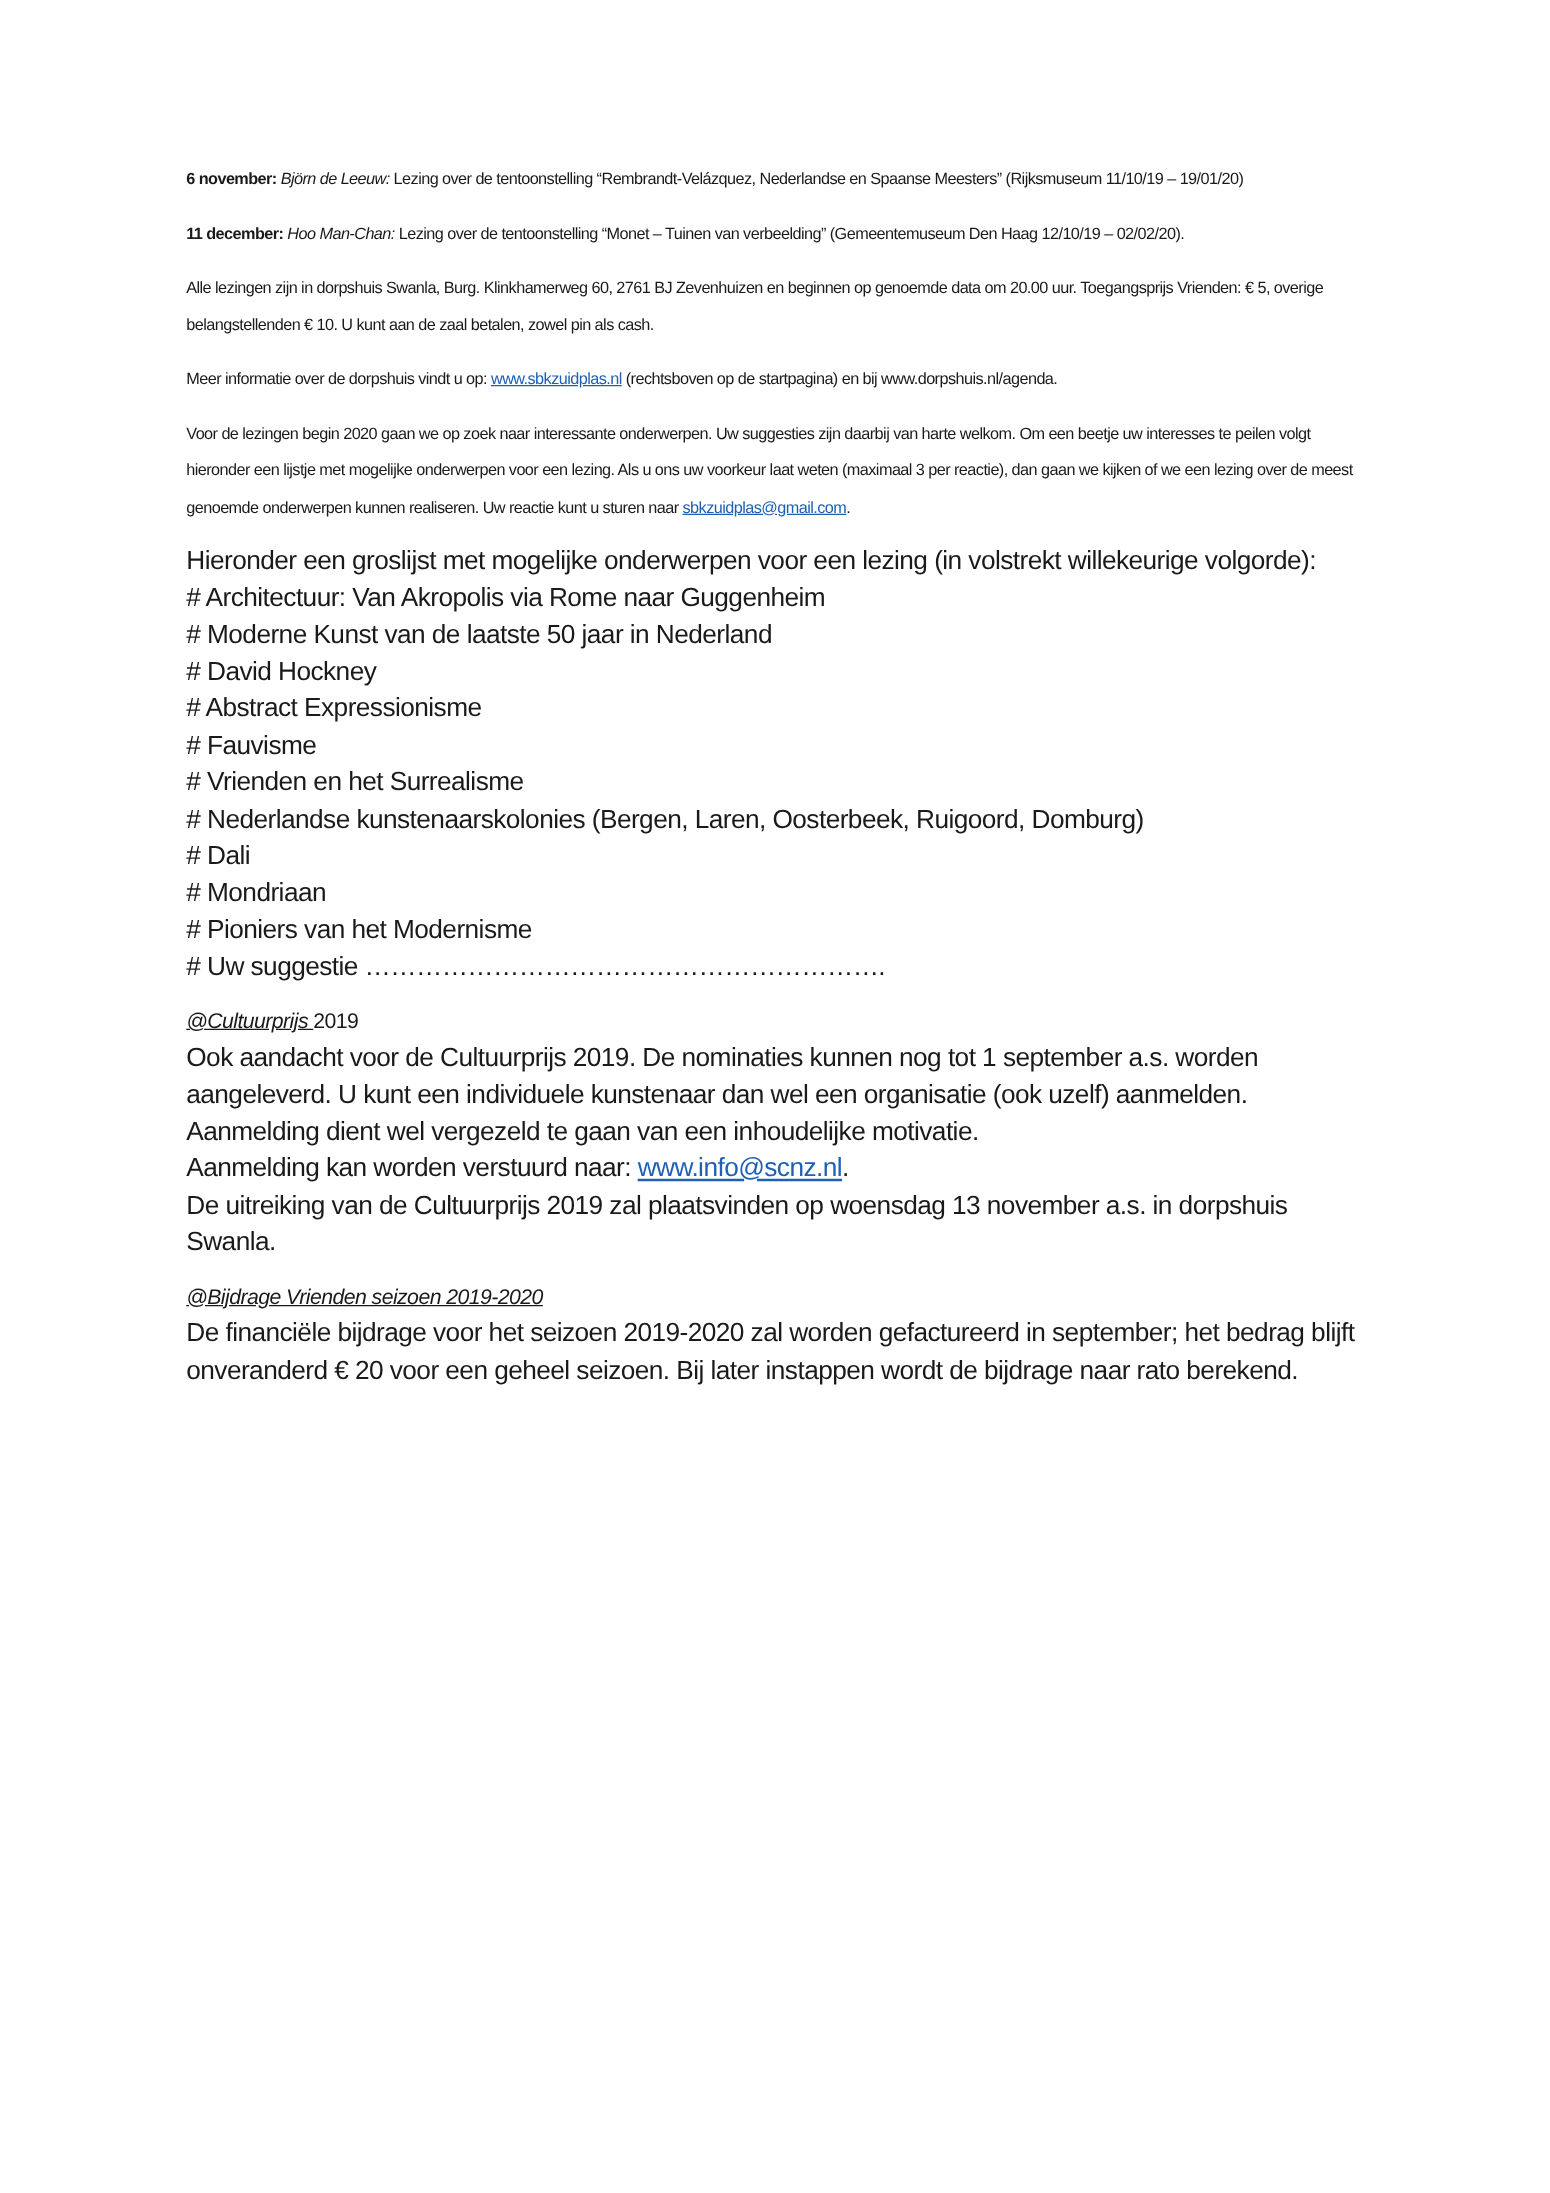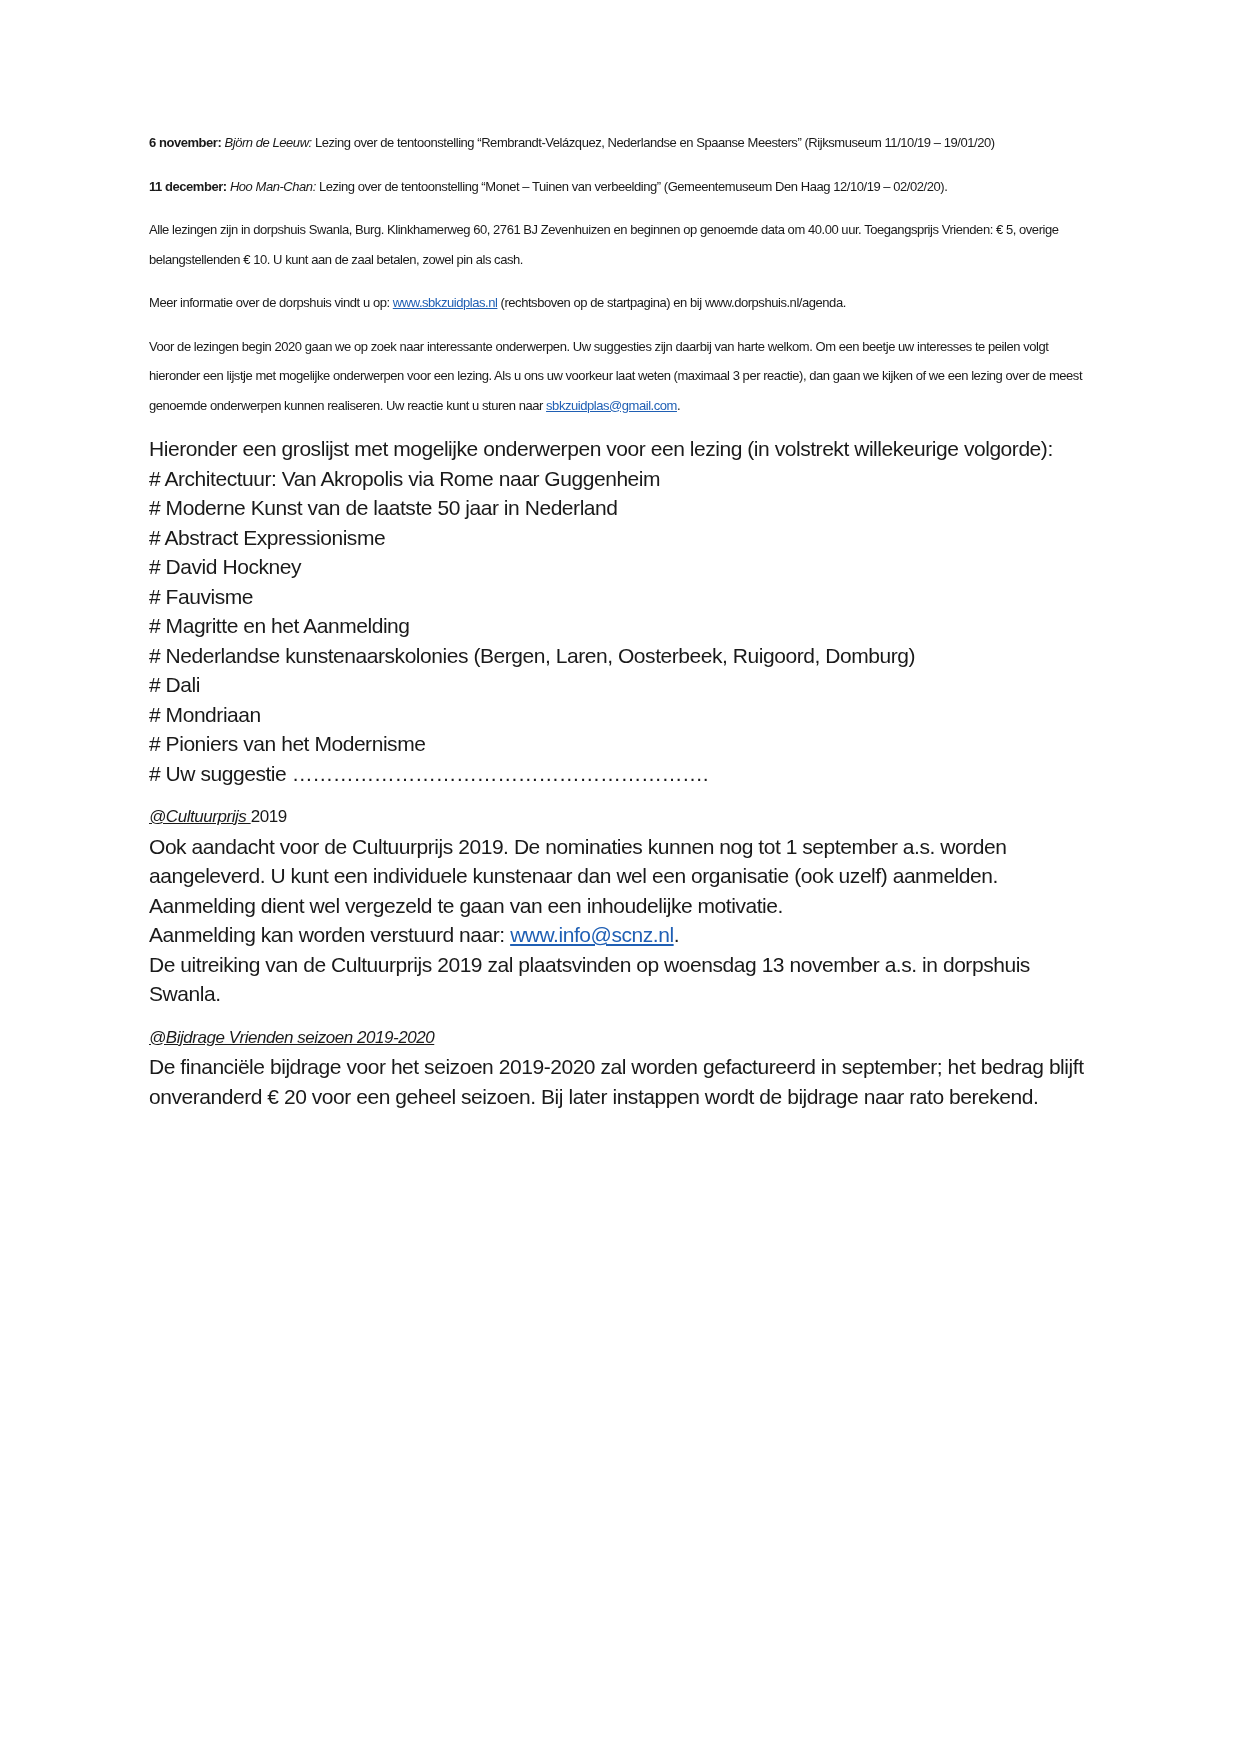--- a/index.html
+++ b/index.html
@@ -25,38 +25,38 @@
   <p class="para">
     <span class="bold">6 november:</span>
     <span class="ital">Björn de Leeuw:</span><span> Lezing over de tentoonstelling “Rembrandt-Velázquez, Nederlandse en Spaanse Meesters” (Rijksmuseum 11/10/19 – 19/01/20)</span>
   </p>
 
   <p class="para">
     <span class="bold">11 december:</span>
     <span class="ital">Hoo Man-Chan:</span><span> Lezing over de tentoonstelling “Monet – Tuinen van verbeelding” (Gemeentemuseum Den Haag 12/10/19 – 02/02/20).</span>
   </p>
 
-  <p class="para">Alle lezingen zijn in dorpshuis Swanla, Burg. Klinkhamerweg 60, 2761 BJ Zevenhuizen en beginnen op genoemde data om 40.00 uur.  Toegangsprijs Vrienden: € 5, overige belangstellenden € 10. U kunt aan de zaal betalen, zowel pin als cash.</p>
+  <p class="para">Alle lezingen zijn in dorpshuis Swanla, Burg. Klinkhamerweg 60, 2761 BJ Zevenhuizen en beginnen op genoemde data om 20.00 uur.  Toegangsprijs Vrienden: € 5, overige belangstellenden € 10. U kunt aan de zaal betalen, zowel pin als cash.</p>
 
   <p class="para">
     <span>Meer informatie over de dorpshuis vindt u op: </span><a class="link" href="#">www.sbkzuidplas.nl</a><span> (rechtsboven op de startpagina) en bij www.dorpshuis.nl/agenda.</span>
   </p>
 
   <p class="para">
     <span>Voor de lezingen begin 2020 gaan we op zoek naar interessante onderwerpen. Uw suggesties zijn daarbij van harte welkom. Om een beetje uw interesses te peilen volgt hieronder een lijstje met mogelijke onderwerpen voor een lezing. Als u ons uw voorkeur laat weten (maximaal 3 per reactie), dan gaan we kijken of we een lezing over de meest genoemde onderwerpen kunnen realiseren. Uw reactie kunt u sturen naar </span><a class="link" href="#">sbkzuidplas@gmail.com</a><span>.</span>
   </p>
 
   <div class="block">
     <div class="list-item">Hieronder een groslijst met mogelijke onderwerpen voor een lezing (in volstrekt willekeurige volgorde):</div>
     <div class="list-item"># Architectuur: Van Akropolis via Rome naar Guggenheim</div>
     <div class="list-item"># Moderne Kunst van de laatste 50 jaar in Nederland</div>
+    <div class="list-item"># David Hockney</div>
     <div class="list-item"># Abstract Expressionisme</div>
-    <div class="list-item"># David Hockney</div>
     <div class="list-item"># Fauvisme</div>
-    <div class="list-item"># Magritte en het Aanmelding</div>
+    <div class="list-item"># Vrienden en het Surrealisme</div>
     <div class="list-item"># Nederlandse kunstenaarskolonies (Bergen, Laren, Oosterbeek, Ruigoord, Domburg)</div>
     <div class="list-item"># Dali</div>
     <div class="list-item"># Mondriaan</div>
     <div class="list-item"># Pioniers van het Modernisme</div>
     <div class="list-item"># Uw suggestie …………………………………………………….</div>
   </div>
 
   <div class="block">
     <div class="sect-head">
       <span class="u">@Cultuurprijs </span><span>2019</span>

